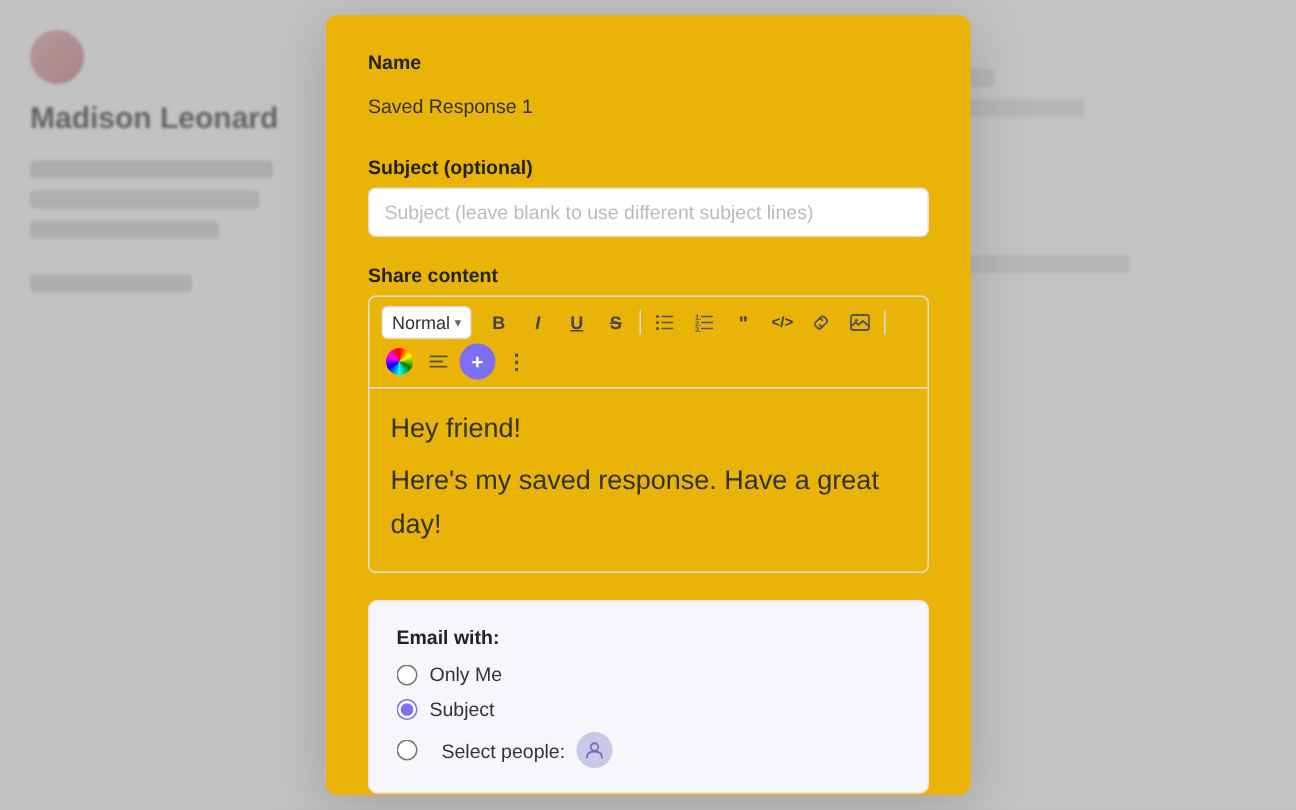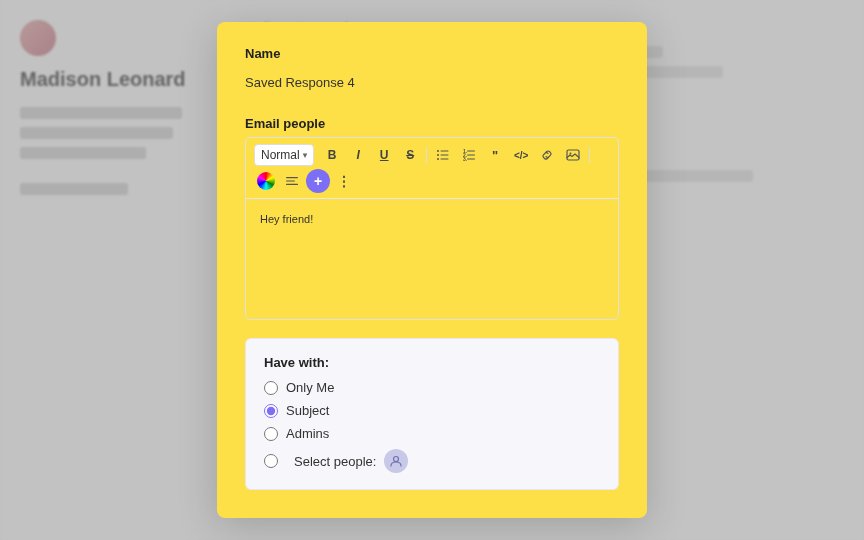--- a/index.html
+++ b/index.html
@@ -77,21 +77,21 @@
       top: 0; left: 0; right: 0; bottom: 0;
       background: rgba(0,0,0,0.2);
       z-index: 10;
       display: flex;
       align-items: center;
       justify-content: center;
     }
 
     
     .modal {
-      background: #fde047;
+      background: #eab308;
       border-radius: 8px;
       width: 430px;
       max-height: 520px;
       overflow-y: auto;
       box-shadow: 0 8px 40px rgba(0,0,0,0.18);
       padding: 24px 28px 28px;
     }
 
     .form-group {
       margin-bottom: 18px;
@@ -239,21 +239,21 @@
       align-items: center;
       justify-content: center;
       cursor: pointer;
       font-size: 14px;
       color: #555;
     }
 
     .editor-body {
       padding: 12px 14px;
       min-height: 120px;
-      font-size: 11px;
+      font-size: 18px;
       color: #333;
       line-height: 1.6;
     }
 
     .editor-body p {
       margin-bottom: 6px;
     }
 
     
     .share-panel {
@@ -342,28 +342,32 @@
     <br><br><br><br>
     <div class="bg-right-line" style="width:85%"></div>
   </div>
 </div>
 
 <div class="modal-overlay">
   <div class="modal">
 
     <div class="form-group">
       <label class="form-label">Name</label>
-      <div class="name-value">Saved Response 4</div>
+      <div class="name-value">Saved Response 1</div>
     </div>
 
     <div class="form-group">
+      <label class="form-label">
+        <span>Subject (optional)</span>
+      </label>
+      <input class="form-input" type="text" placeholder="Subject (leave blank to use different subject lines)" style="">
     </div>
 
     <div class="form-group">
-      <label class="email-content-label">Email people</label>
+      <label class="email-content-label">Share content</label>
       <div class="editor-wrapper">
 
         <div class="editor-toolbar">
           <div class="toolbar-dropdown">
             <span>Normal</span>
             <span class="chevron">▾</span>
           </div>
           <button class="toolbar-btn">B</button>
           <button class="toolbar-btn italic">I</button>
           <button class="toolbar-btn underline">U</button>
@@ -414,41 +418,38 @@
               <rect x="1" y="6.4" width="9" height="1.2" rx="0.6" fill="#555"></rect>
               <rect x="1" y="9.8" width="12" height="1.2" rx="0.6" fill="#555"></rect>
             </svg>
           </button>
           <div class="toolbar-plus-btn">+</div>
           <button class="toolbar-btn toolbar-more-btn">⋮</button>
         </div>
 
         <div class="editor-body">
           <p>Hey friend!</p>
+          <p>Here's my saved response. Have a great day!</p>
         </div>
       </div>
     </div>
 
     <div class="share-panel">
-      <div class="share-title">Have with:</div>
+      <div class="share-title">Email with:</div>
 
       <div class="radio-option">
         <input type="radio" class="radio-input" name="share" id="only-me" style="">
         <label for="only-me" class="radio-label">Only Me</label>
       </div>
 
       <div class="radio-option">
         <input type="radio" class="radio-input" name="share" id="everyone" checked="" style="">
         <label for="everyone" class="radio-label">Subject</label>
       </div>
 
-      <div class="radio-option">
-        <input type="radio" class="radio-input" name="share" id="admins" style="">
-        <label for="admins" class="radio-label">Admins</label>
-      </div>
 
       <div class="radio-option">
         <input type="radio" class="radio-input" name="share" id="select-people" style="">
         <div class="select-people-wrapper">
           <label for="select-people" class="radio-label">Select people:</label>
           <div class="select-people-icon">
             <svg width="14" height="14" viewBox="0 0 14 14" fill="none">
               <circle cx="7" cy="5" r="2.5" stroke="#7070b0" stroke-width="1.2"></circle>
               <path d="M2 12c0-2.8 2.2-4 5-4s5 1.2 5 4" stroke="#7070b0" stroke-width="1.2" stroke-linecap="round"></path>
             </svg>

